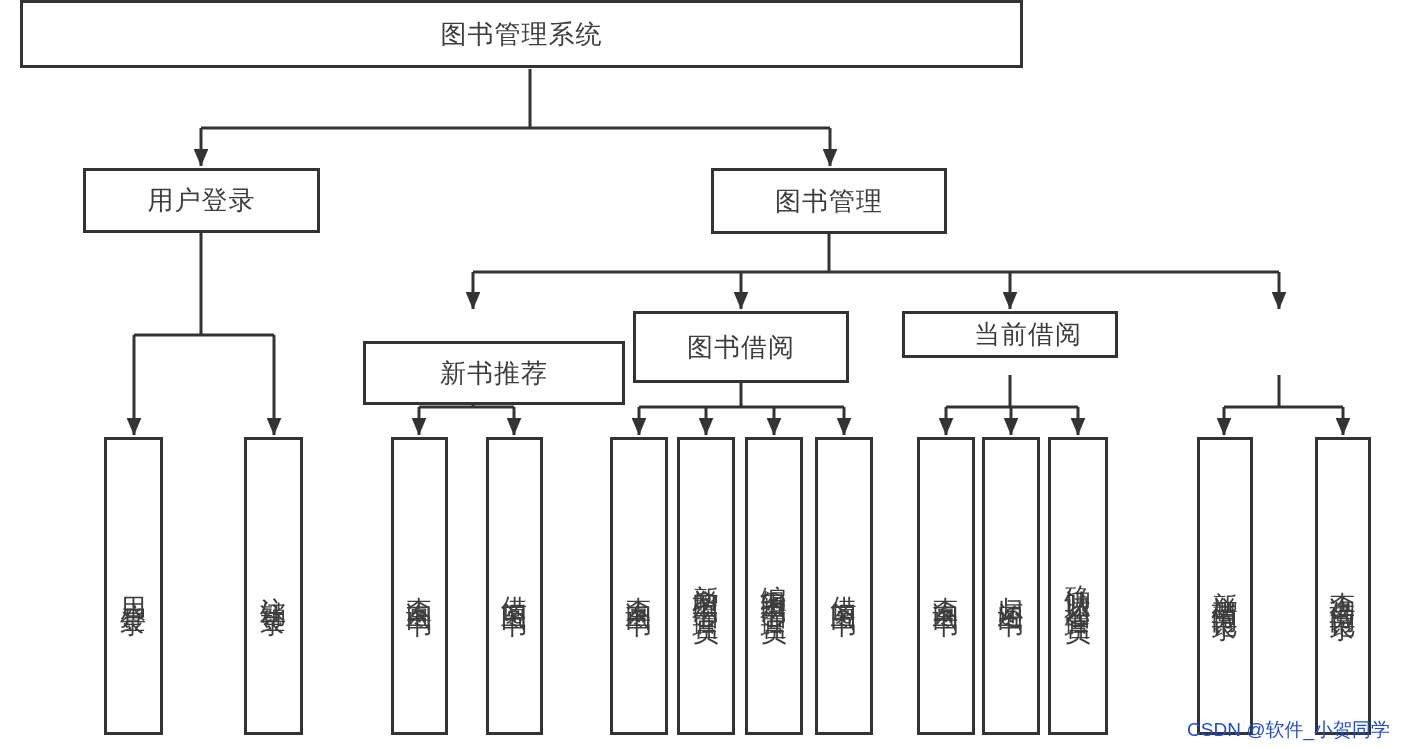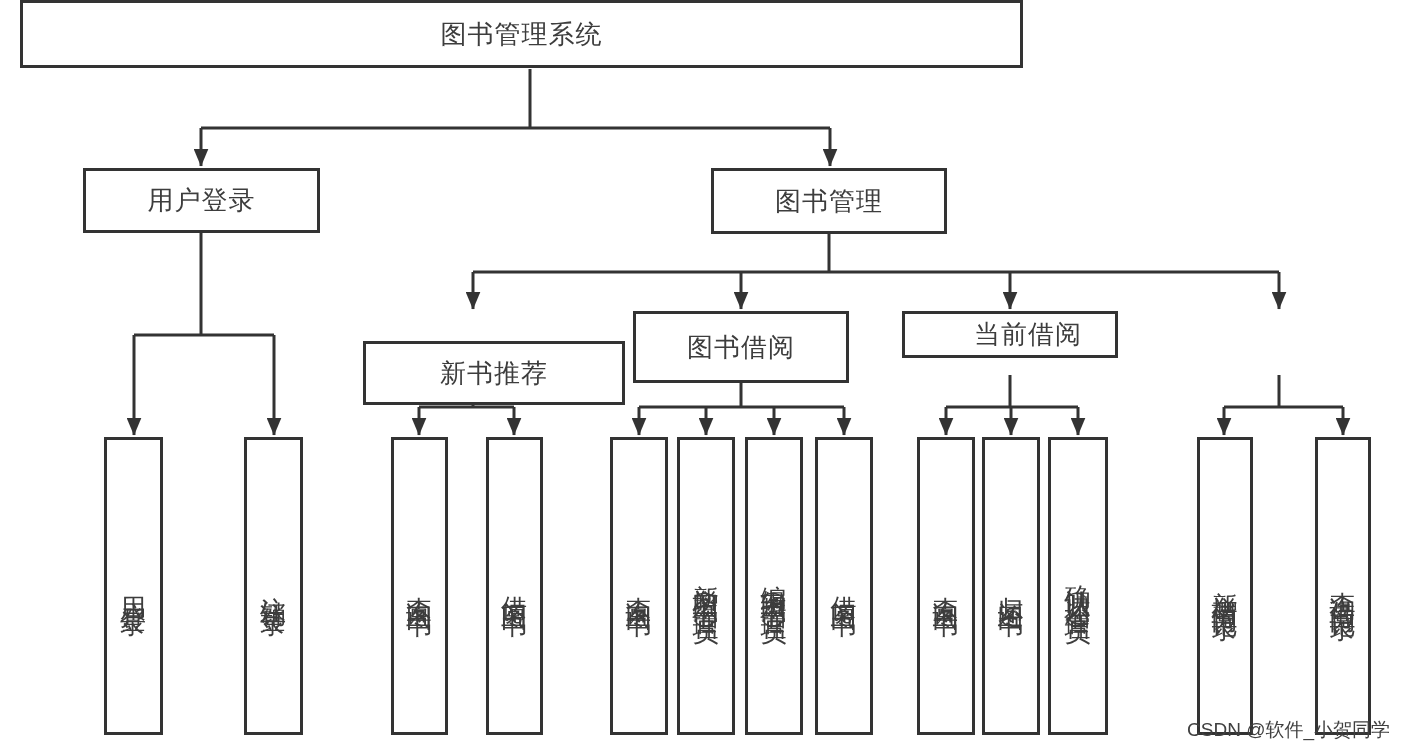--- a/index.html
+++ b/index.html
@@ -50,21 +50,21 @@
     line-height: 1;
     letter-spacing: 5px;
     color: #3d3d3d;
     white-space: nowrap;
   }
   #watermark {
     position: absolute;
     right: 15px;
     bottom: 4px;
     font-size: 19px;
-    color: #404040;
+    color: #1d4ed8;
     z-index: 5;
     white-space: nowrap;
   }
 </style>
 </head>
 <body>
 
 <div id="canvas">
 
   <svg id="connector-layer" viewBox="0 0 1405 747" xmlns="http://www.w3.org/2000/svg">

